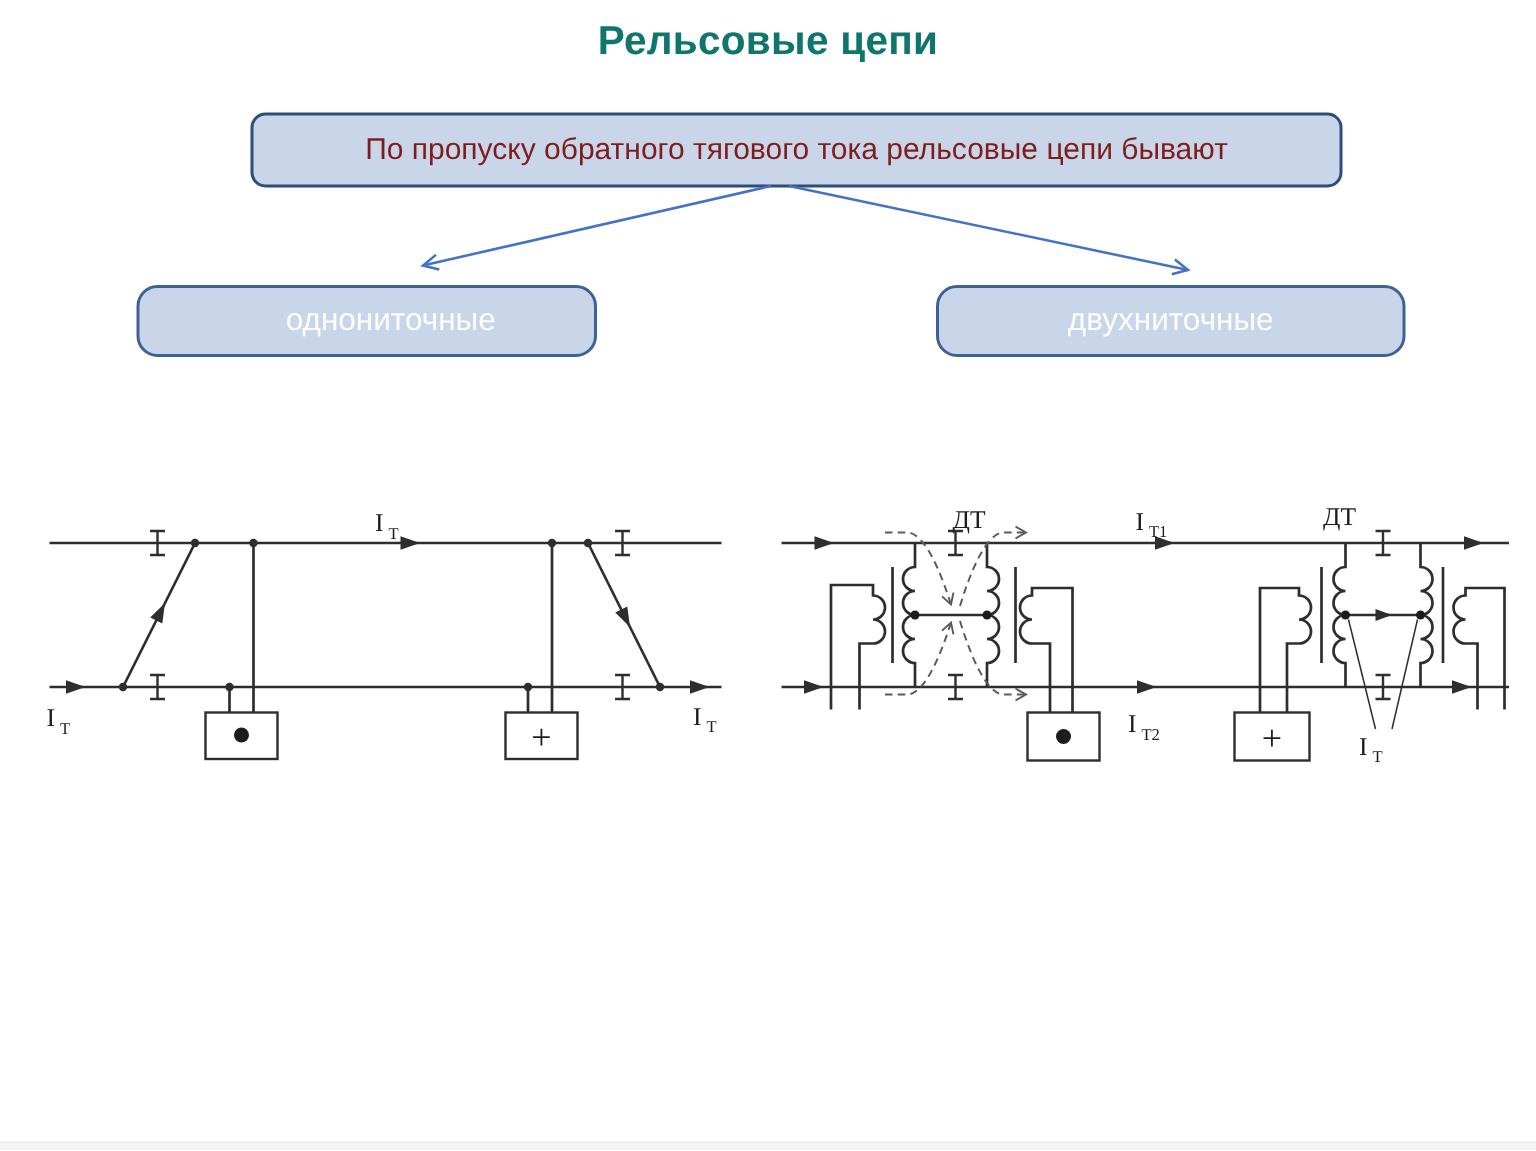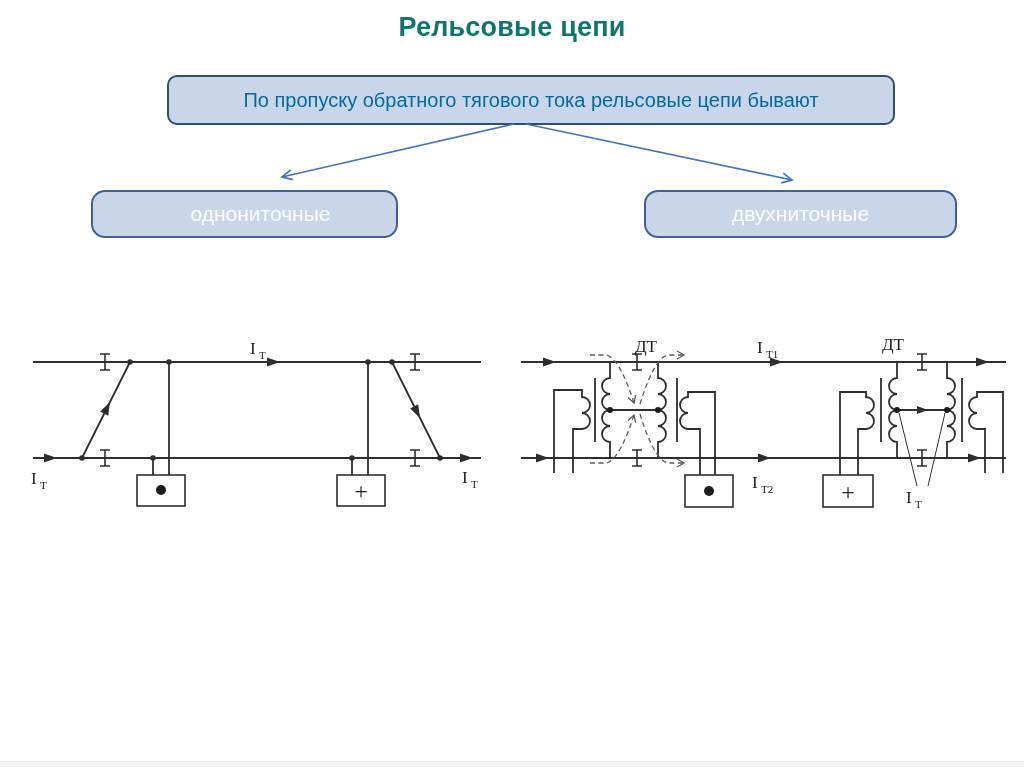--- a/index.html
+++ b/index.html
@@ -8,30 +8,30 @@
     font-family:"Liberation Sans",sans-serif;overflow:hidden;
   }
   .title{
     position:absolute;left:0;top:12px;width:1024px;text-align:center;
     font-size:27px;font-weight:bold;color:#0f766e;letter-spacing:.2px;
   }
   .rootbox{
     position:absolute;left:167px;top:75px;width:728px;height:50px;
     background:#c9d6e9;border:2.5px solid #2e4d79;border-radius:10px;
     box-sizing:border-box;display:flex;align-items:center;justify-content:center;
-    font-size:20px;color:#0369a1;
+    font-size:20px;color:#7f1d1d;
   }
   .childbox{
     position:absolute;top:190px;height:48px;background:#c9d6e9;
     border:2.5px solid #3f6195;border-radius:14px;box-sizing:border-box;
     display:flex;align-items:center;justify-content:center;
     font-size:21px;color:rgba(255,255,255,.95);
   }
   .childbox.left{left:91px;width:307px;padding-left:32px;}
-  .childbox.right{left:624px;width:313px;margin-left:20px;}
+  .childbox.right{left:624px;width:313px;}
   svg.overlay{position:absolute;left:0;top:0;}
   .bottomstrip{position:absolute;left:0;bottom:0;width:1024px;height:5px;background:#f3f4f5;border-top:1px solid #ececee;}
   text{font-family:"Liberation Serif",serif;fill:#1c1c1c;}
 </style>
 </head>
 <body>
 
 <div class="slide">
 
   <div class="title">Рельсовые цепи</div>

